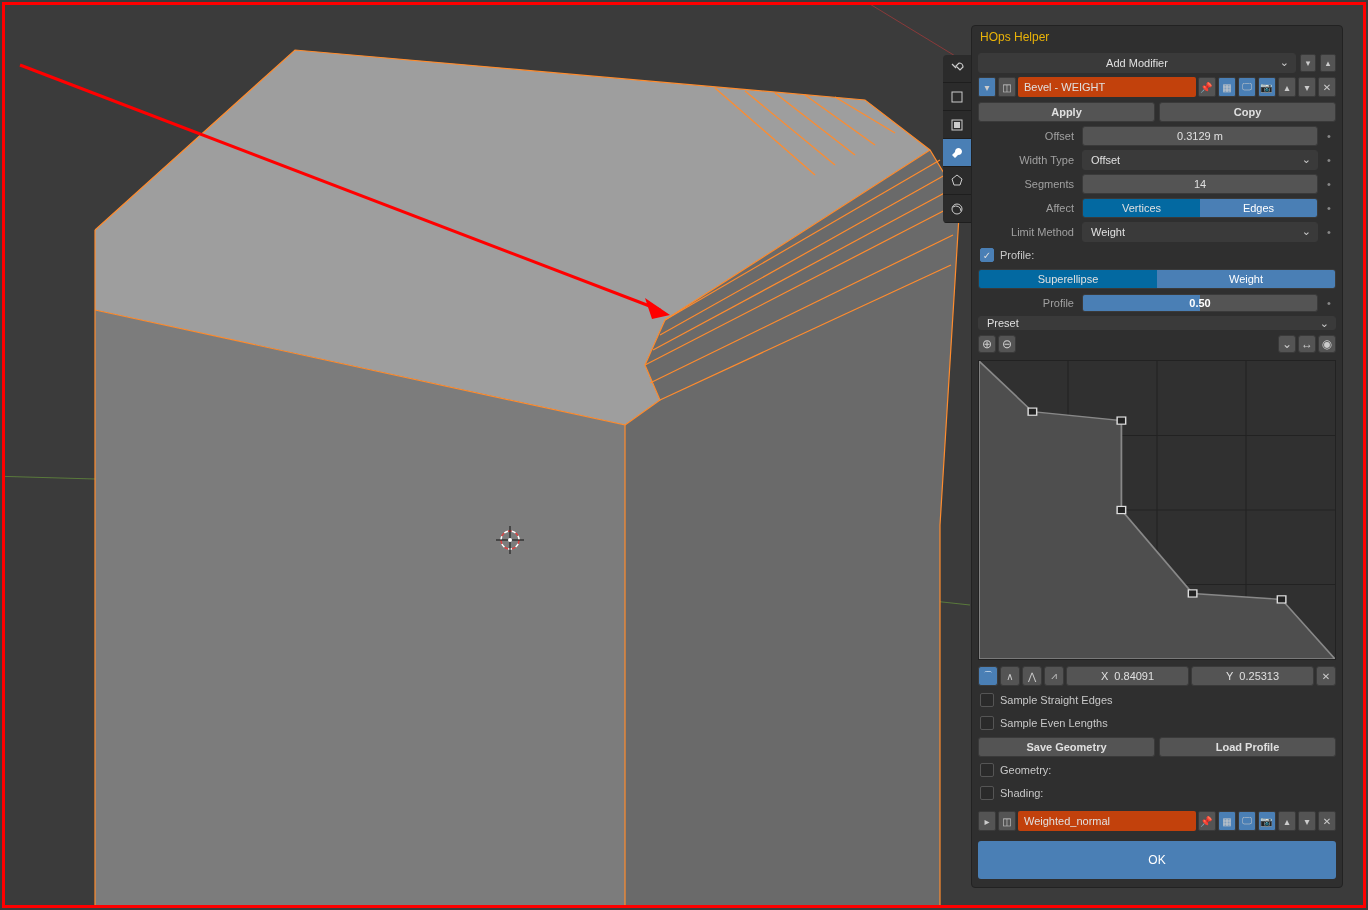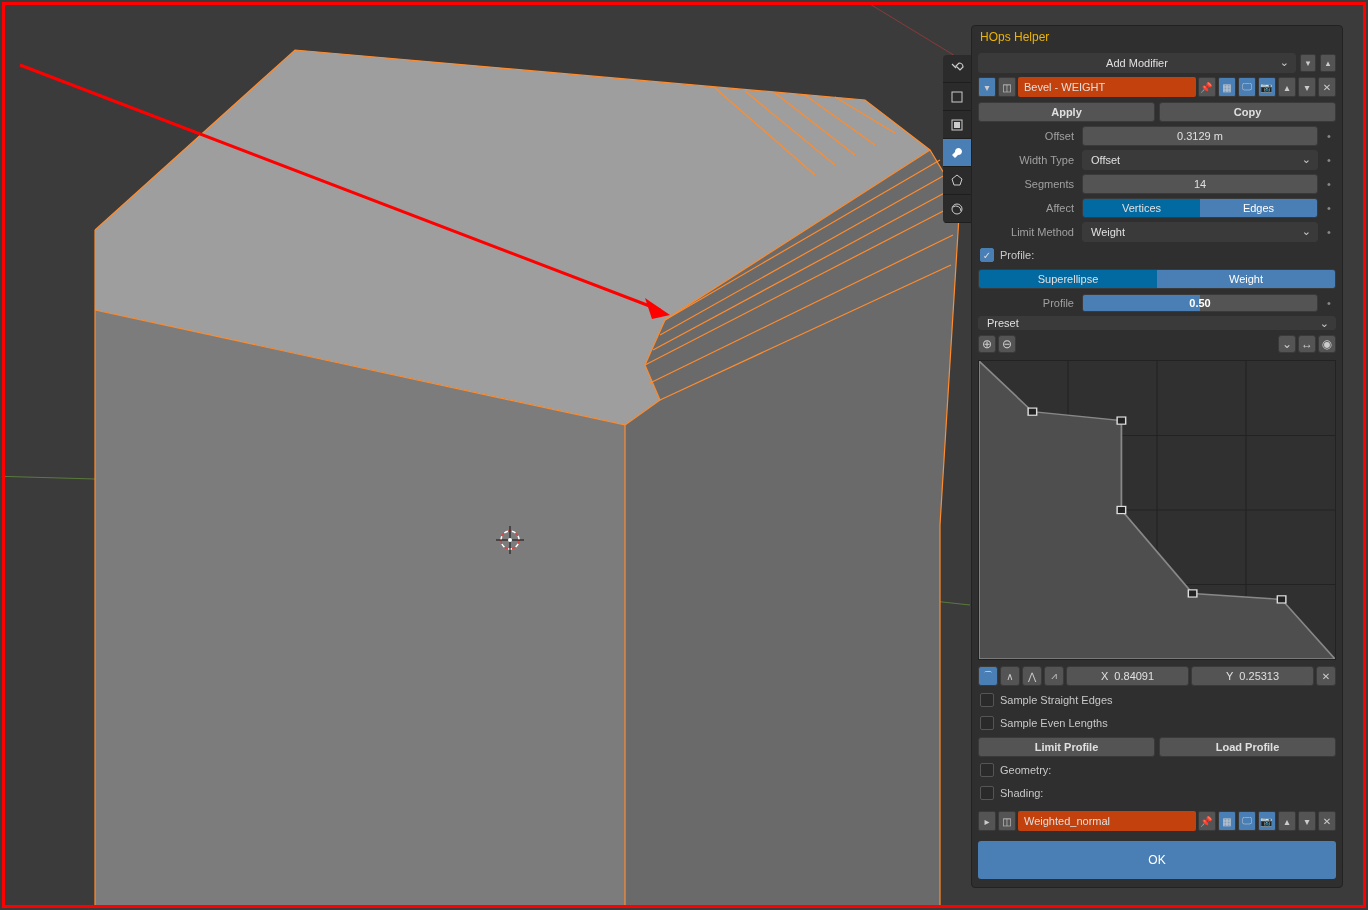--- a/index.html
+++ b/index.html
@@ -259,21 +259,21 @@
     <div class="chk-row">
         <div class="chk"></div>
         <span>Sample Straight Edges</span>
       </div>
     <div class="chk-row">
         <div class="chk"></div>
         <span>Sample Even Lengths</span>
       </div>
 
     <div class="row">
-      <div class="btn">Limit Profile</div>
+      <div class="btn">Save Geometry</div>
       <div class="btn">Load Profile</div>
     </div>
 
     <div class="chk-row">
         <div class="chk"></div>
         <span>Geometry:</span>
       </div>
     <div class="chk-row">
         <div class="chk"></div>
         <span>Shading:</span>

